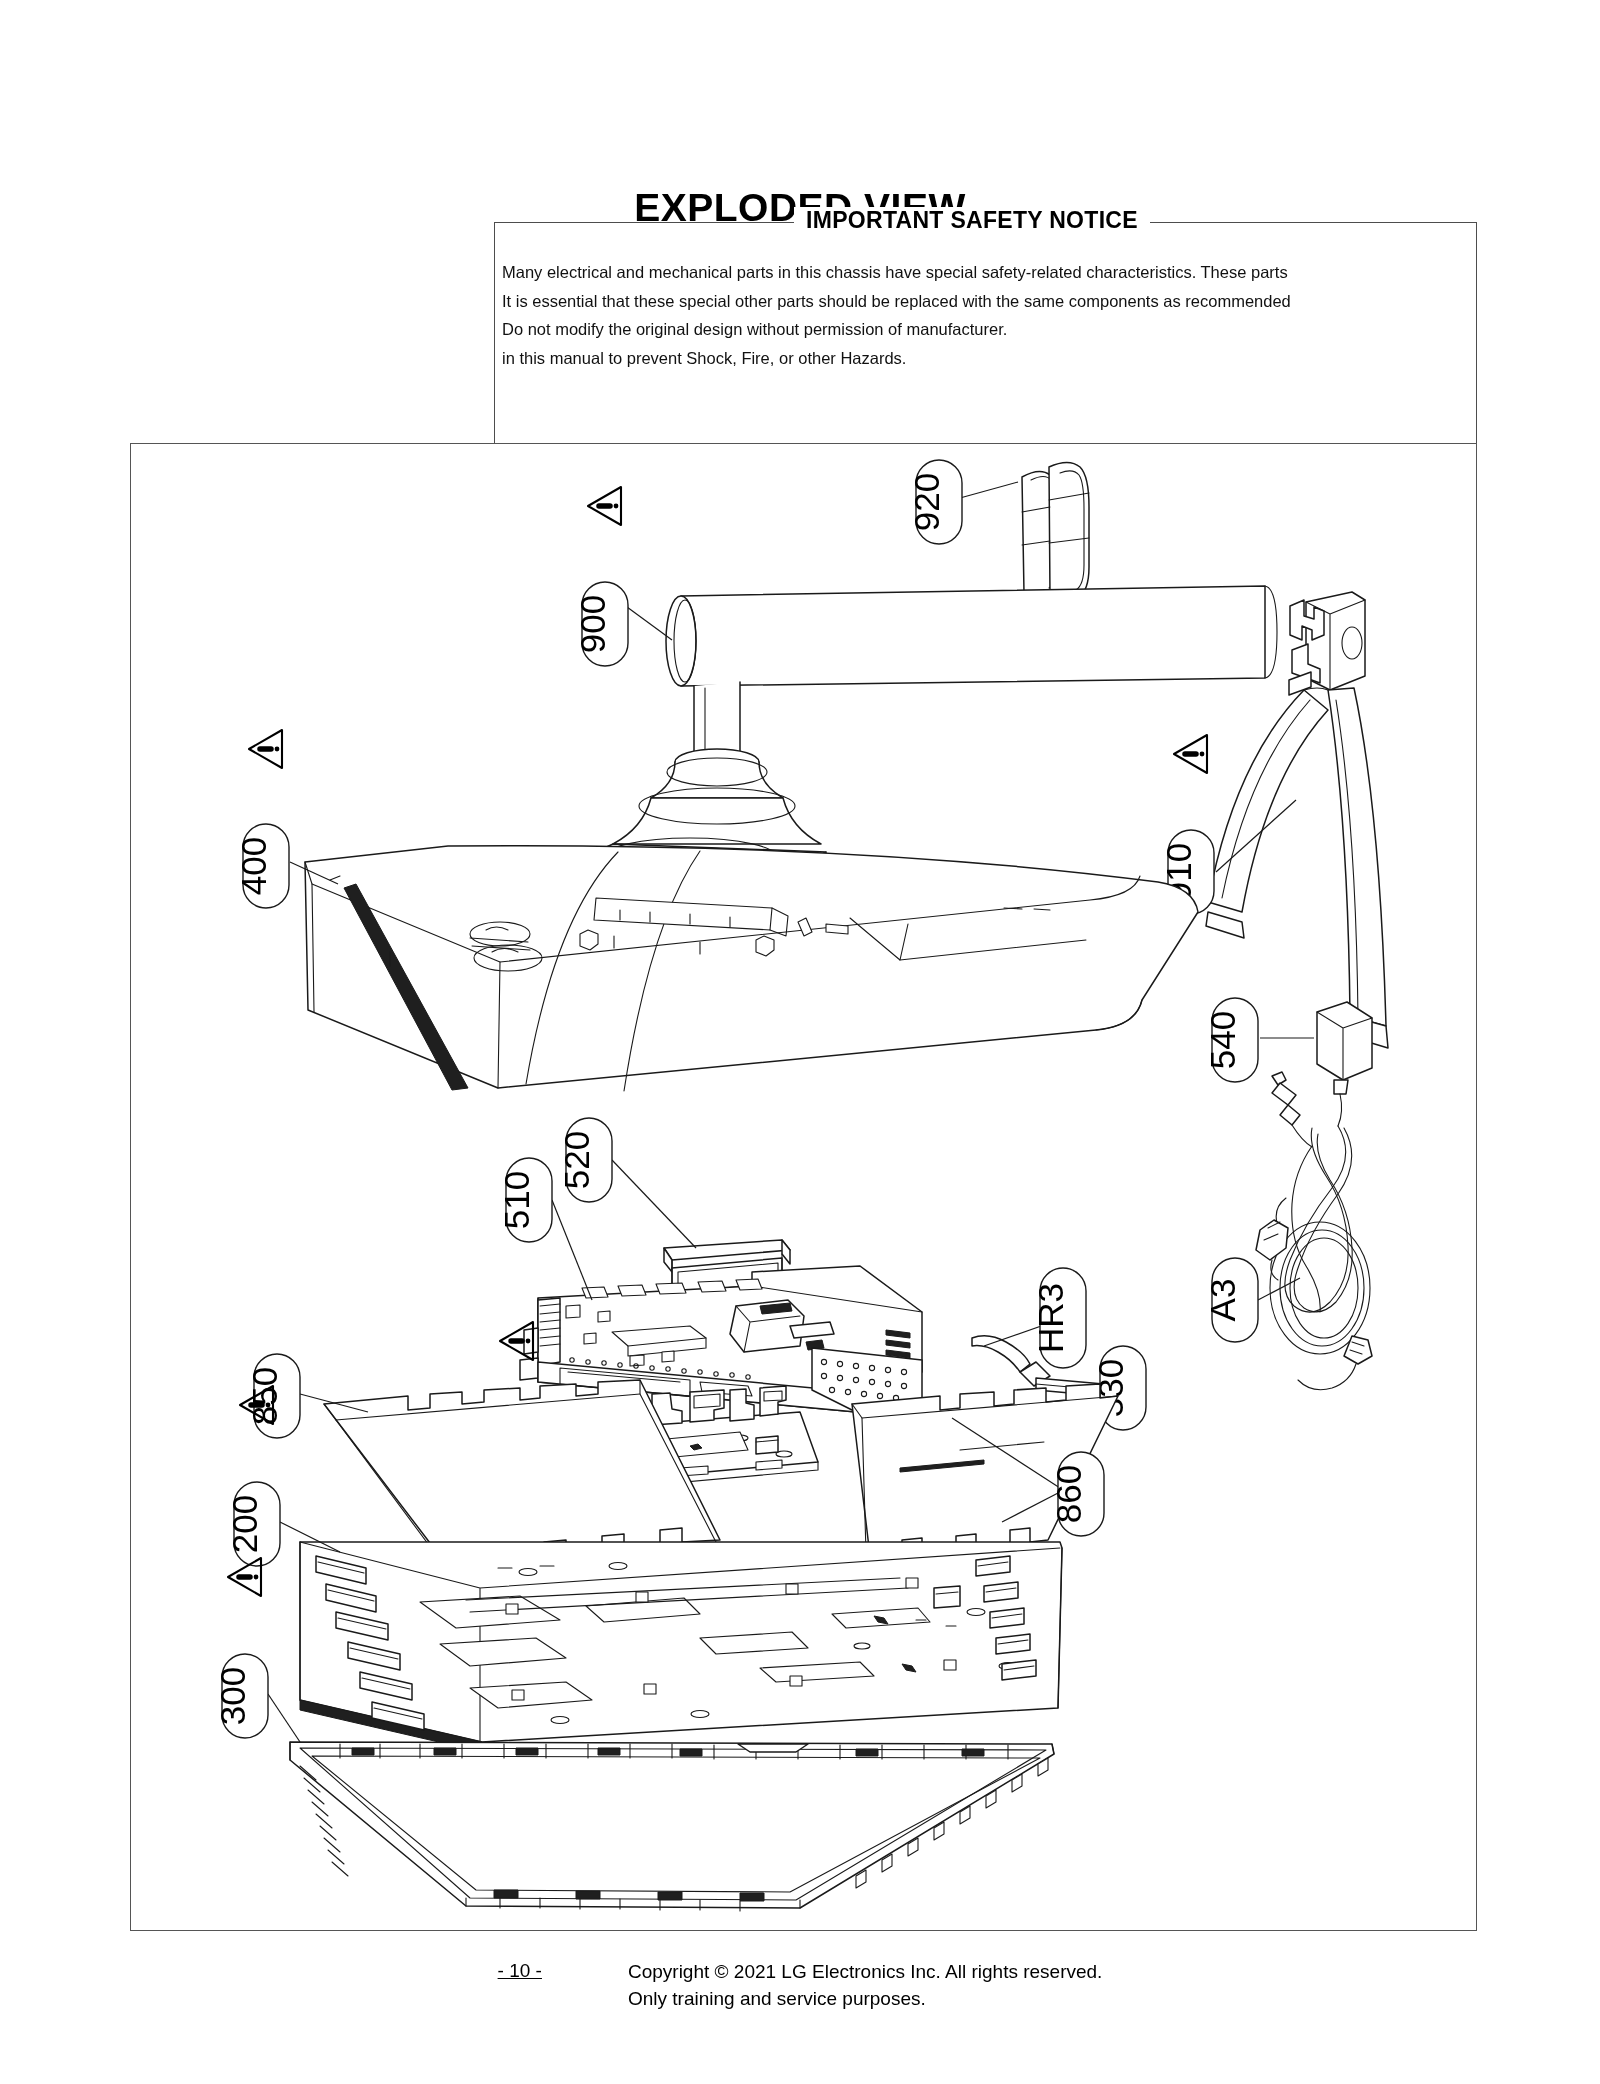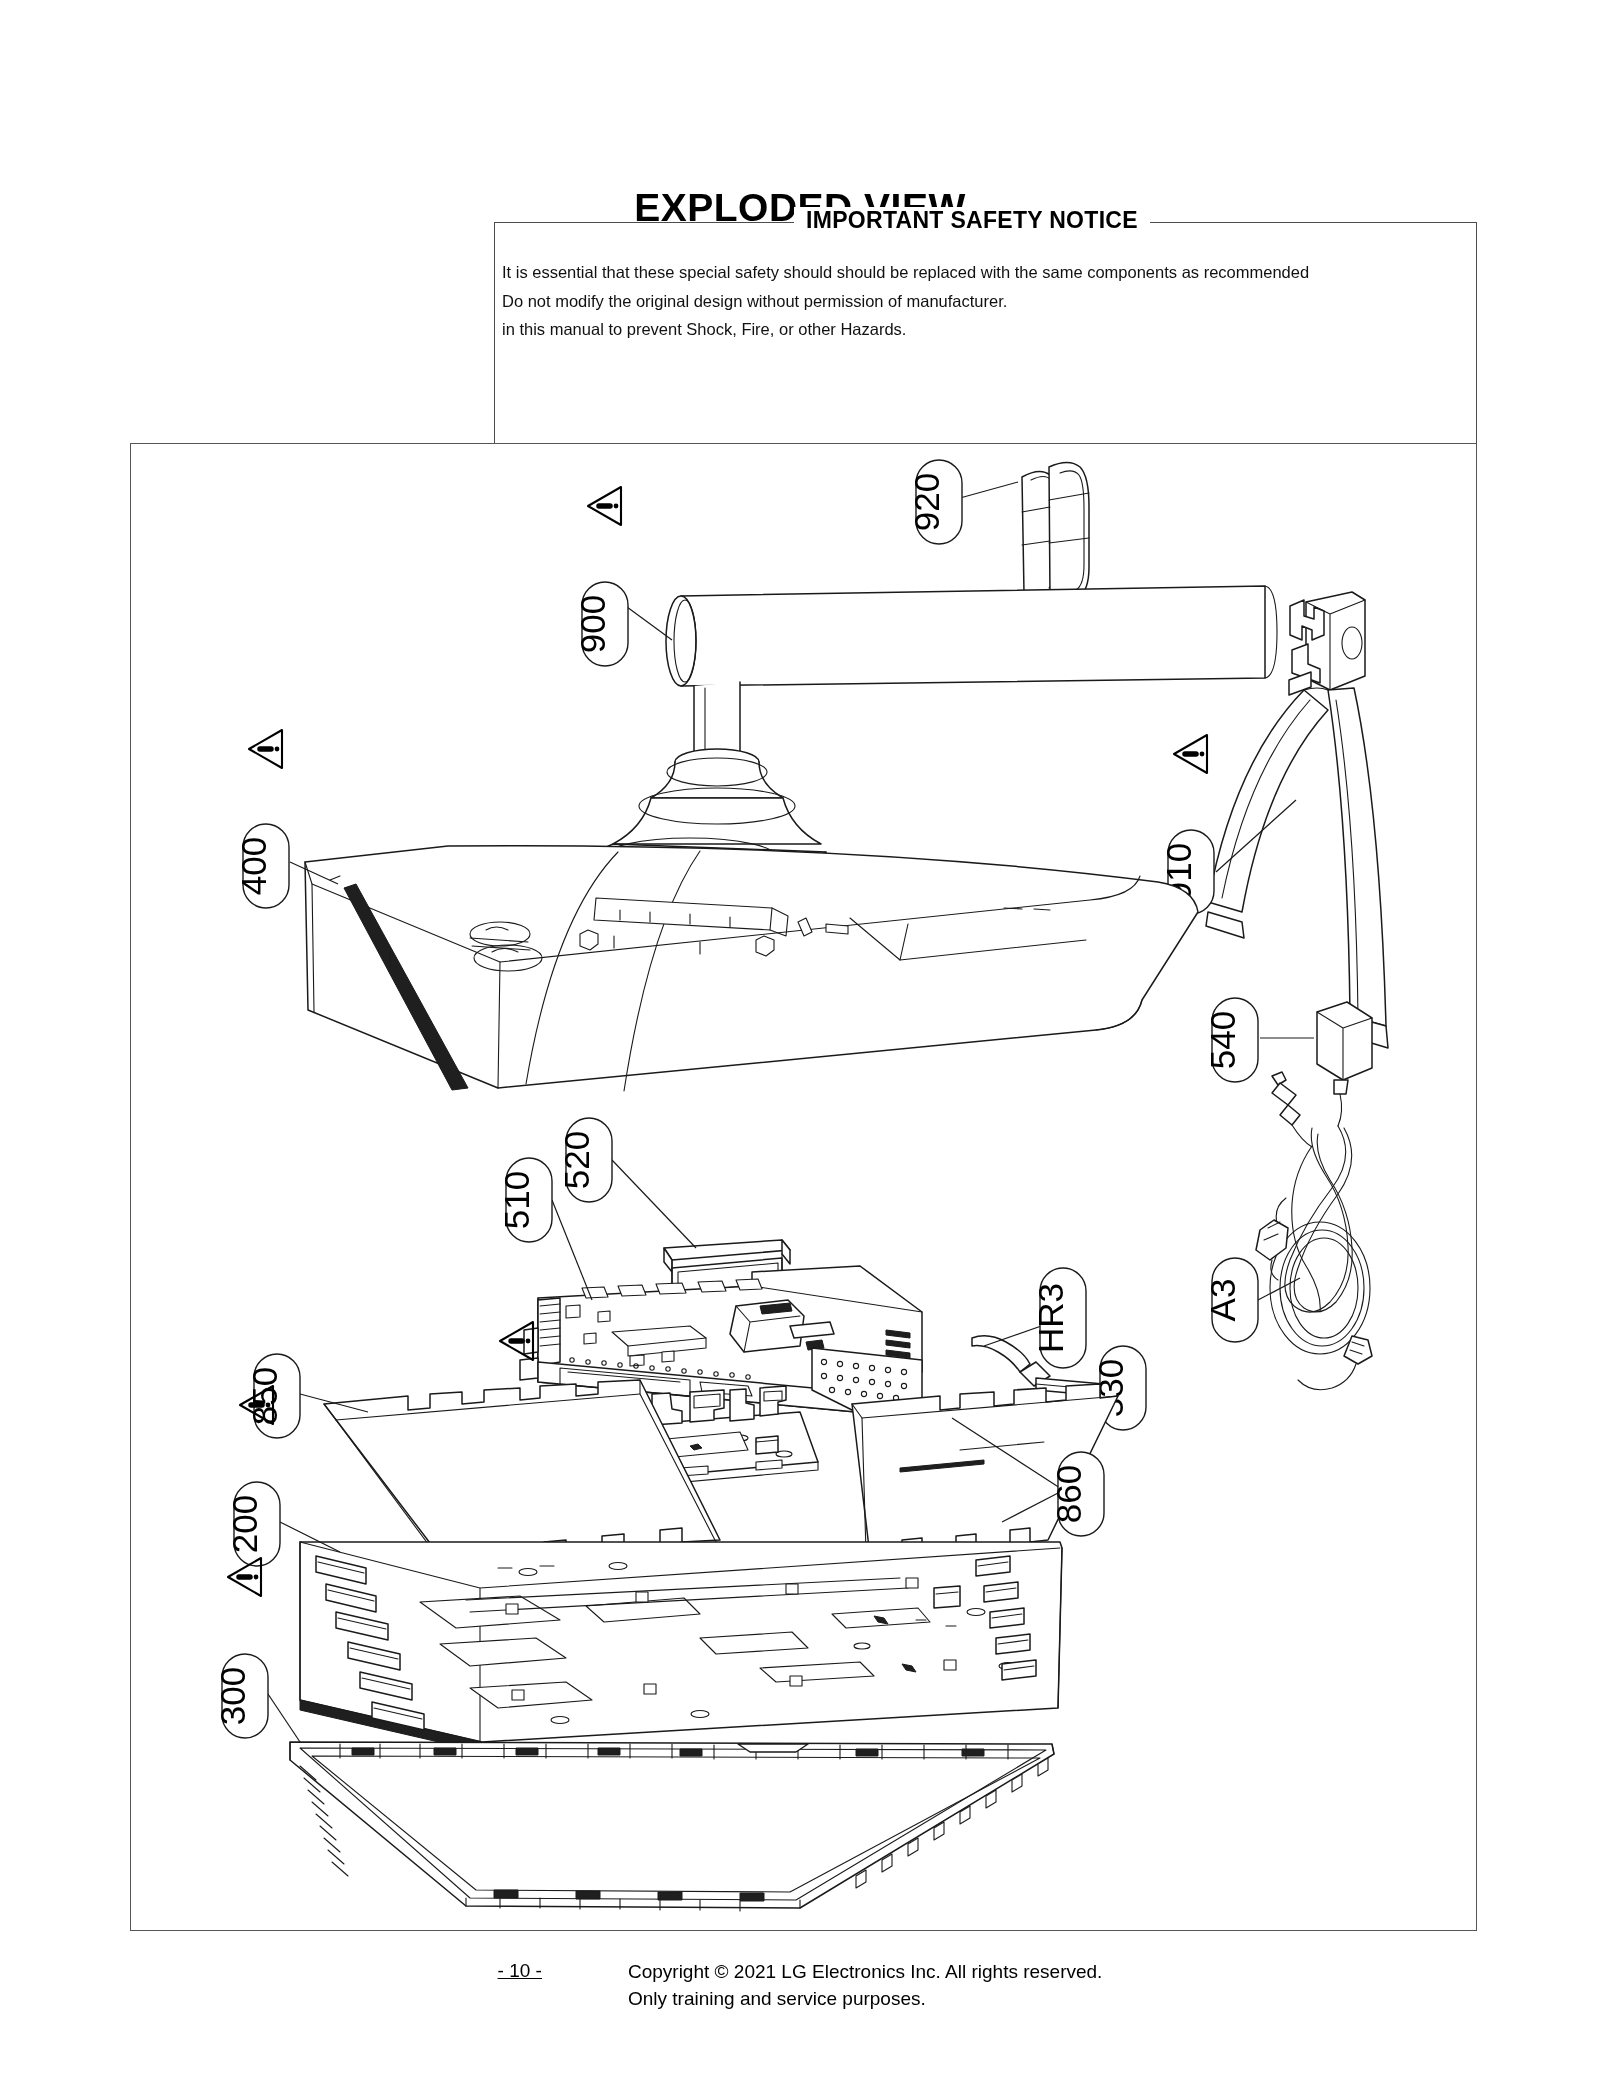--- a/index.html
+++ b/index.html
@@ -111,21 +111,24 @@
 </head>
 <body>
 
 <div class="page-title">EXPLODED VIEW</div>
 
 <div class="safety-box"></div>
 <div class="safety-legend">IMPORTANT SAFETY NOTICE</div>
 
 <div class="safety-text">
   <p>
-    <span>It is essential that these special safety should should be replaced with the same components as recommended</span>
+    <span>Many electrical and mechanical parts in this chassis have special safety-related characteristics. These parts</span>
+  </p>
+  <p>
+    <span>It is essential that these special other parts should be replaced with the same components as recommended</span>
   </p>
   <p class="nojust">
     <span>Do not modify the original design without permission of manufacturer.</span>
   </p>
   <p class="nojust">
     <span>in this manual to prevent Shock, Fire, or other Hazards.</span>
   </p>
 </div>
 
 <div class="drawing-frame"></div>

